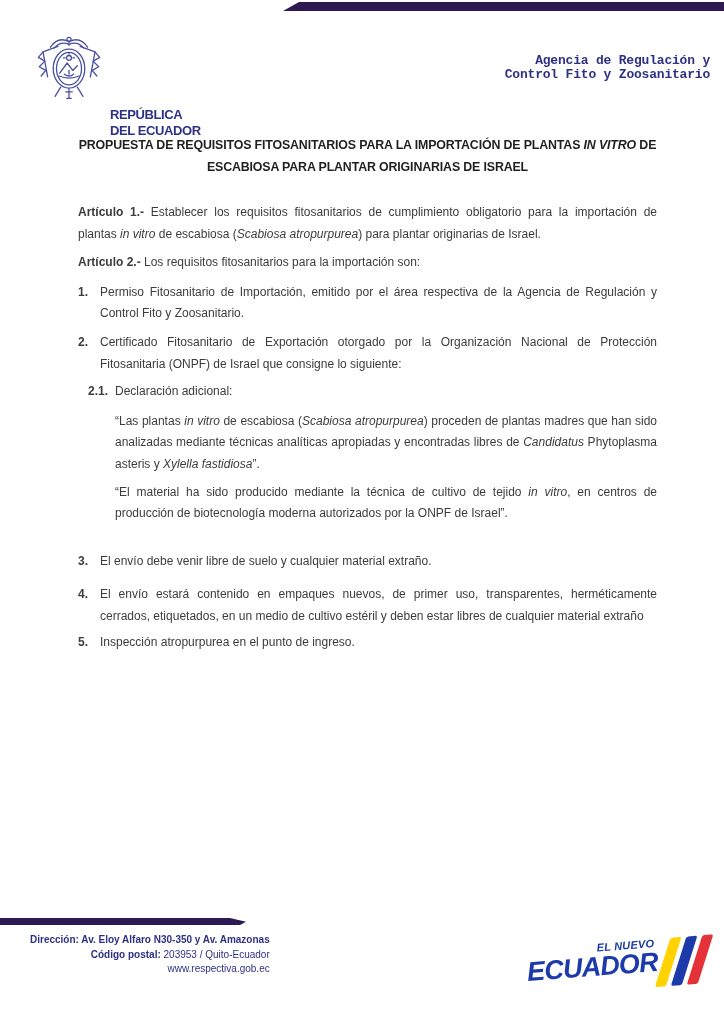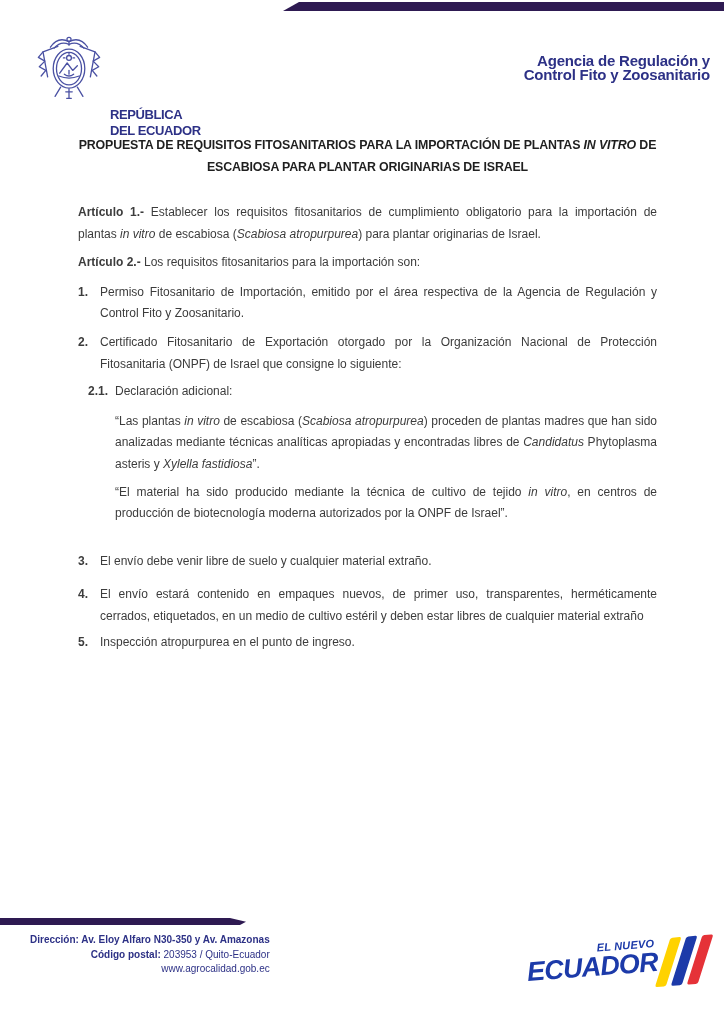--- a/index.html
+++ b/index.html
@@ -28,21 +28,21 @@
   .crest-wrap { display:flex; align-items:flex-start; }
   .crest { color:var(--crest-blue,#4a51a3); }
   .republic {
     margin-top:74px; margin-left:2px;
     color:var(--navy,#2d3186); font-weight:bold;
     font-size:13px; line-height:15.5px; letter-spacing:-0.4px;
   }
   .agency {
     margin-top:21px; text-align:right;
     color:var(--navy,#2d3186); font-weight:bold;
-    font-size:15px; line-height:14px; letter-spacing:-0.2px;
+    font-size:13px; line-height:14px; letter-spacing:-0.2px;font-family:Liberation Mono, monospace;
   }
 
   
   .content {
     position:absolute; top:134px; left:78px; width:579px;
     color:var(--body-text,#3c3c3c);
     font-size:12px; line-height:21.6px;
   }
   .title {
     text-align:center; font-weight:bold;
@@ -173,21 +173,21 @@
       <span class="litext"><span>Inspección atropurpurea en el punto de ingreso.</span></span>
     </div>
 
   </div>
 
   <div class="footbar"></div>
 
   <div class="footer-info">
     <div class="f-line"><span class="seg-b">Dirección: </span><span class="seg-b">Av. Eloy Alfaro N30-350 y Av. Amazonas</span></div>
     <div class="f-line"><span class="seg-b">Código postal: </span><span>203953 / Quito-Ecuador</span></div>
-    <div class="f-line"><span>www.agrocalidad.gob.ec</span></div>
+    <div class="f-line"><span>www.respectiva.gob.ec</span></div>
   </div>
 
   <div class="brand">
     <div class="brand-text">
       <div class="brand-top">EL NUEVO</div>
       <div class="brand-main">ECUADOR</div>
     </div>
     <div class="stripes">
       <span class="stripe" style="background: rgb(255, 210, 0);"></span>
       <span class="stripe" style="background: rgb(28, 58, 169);"></span>

